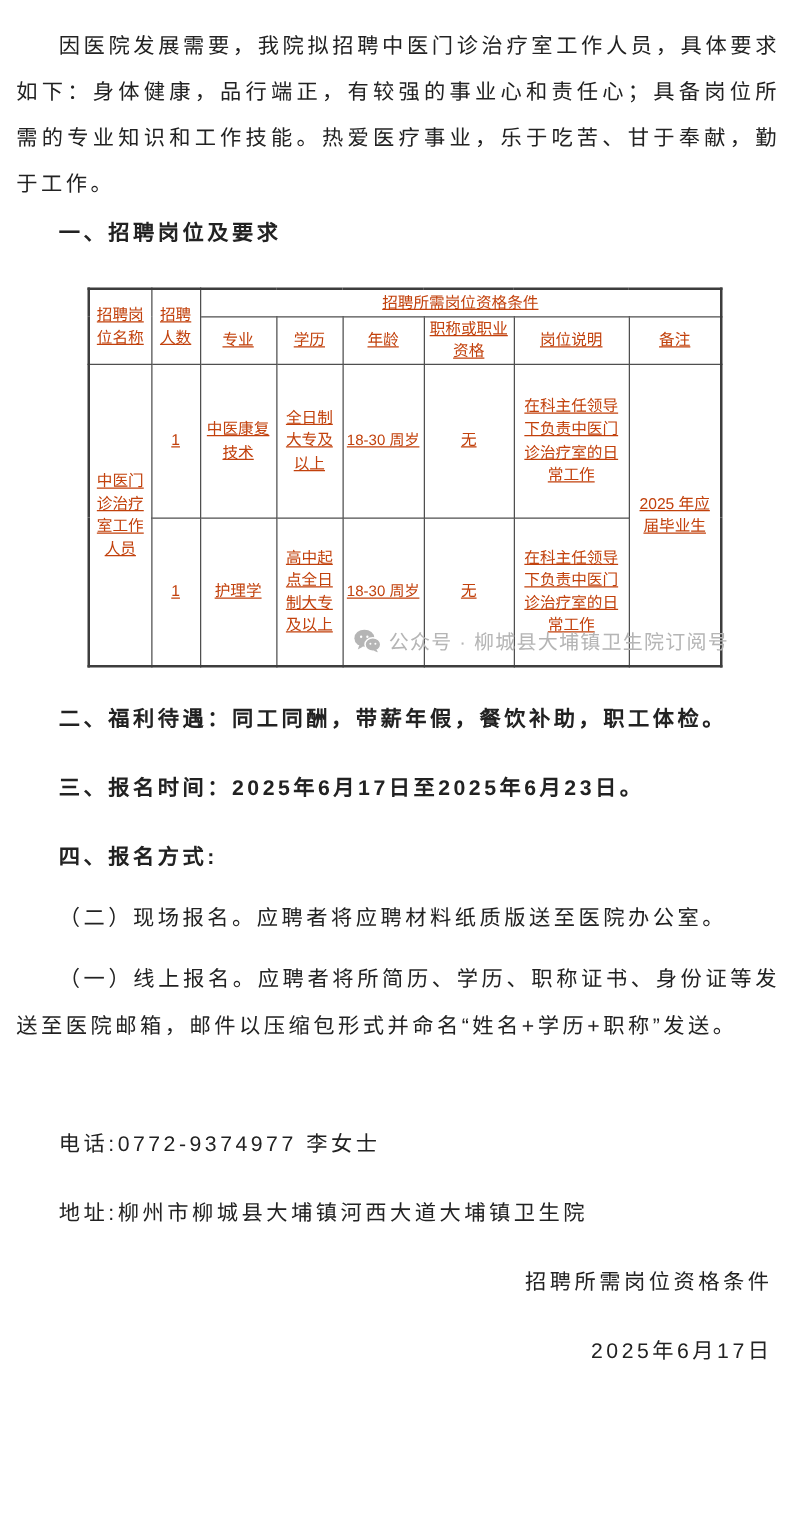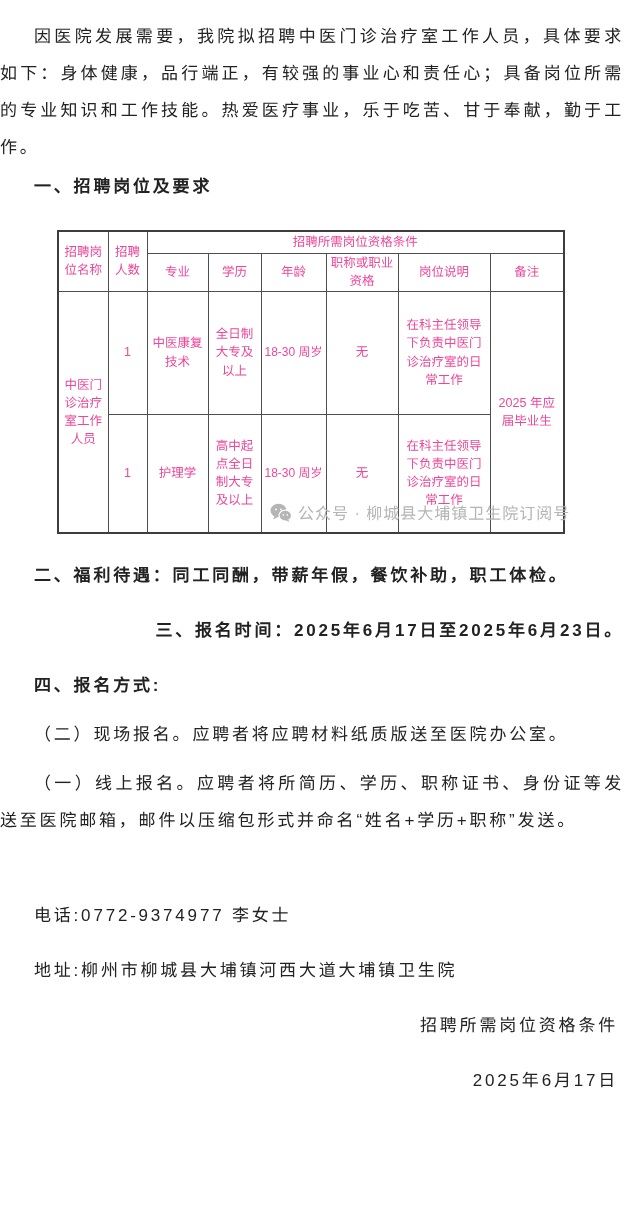--- a/index.html
+++ b/index.html
@@ -1,53 +1,53 @@
 <!DOCTYPE html>
 <html lang="zh-CN"><head>
 <meta charset="utf-8">
 <style>
   html,body{margin:0;padding:0;background:#ffffff;}
   body{
     width:638px;height:1216px;overflow:hidden;
     font-family:"Liberation Sans","DejaVu Sans",sans-serif;
     color:#222222;
   }
-  .page{padding:18px 14px 0 0;}
+  .page{padding:18px 14px 0 13px;}
   p{margin:0;}
   .body-text{
     font-size:17px;line-height:37px;letter-spacing:2.8px;
     text-align:justify;
   }
   .indent{text-indent:2em;}
   .heading{
     font-size:17px;line-height:37px;letter-spacing:2.8px;
     font-weight:bold;text-indent:2em;
   }
   .contact-line{font-size:17px;line-height:37px;letter-spacing:2.8px;text-indent:2em;}
   .right-line{font-size:17px;line-height:37px;letter-spacing:2.8px;text-align:right;padding-right:6px;}
 
   
   #sec1{margin-top:2px;}
   .table-wrap{margin-top:25px;}
   #sec2{margin-top:23px;}
-  #sec3{margin-top:18px;text-align:right;}
+  #sec3{margin-top:18px;}
   #sec4{margin-top:18px;}
   #m1{margin-top:12px;}
   #m2{margin-top:12px;}
   #phone{margin-top:58px;}
   #email{margin-top:18px;}
   #addr{margin-top:18px;}
   #sig{margin-top:18px;}
   #date{margin-top:18px;}
 
   
   .table-wrap{position:relative;margin-left:57px;width:508px;}
   table.recruit{
     border-collapse:collapse;table-layout:fixed;width:506px;
-    font-size:12.5px;color:#ec4899;border:2px solid #3d3d3d;
+    font-size:12.5px;color:#c2410c;border:2px solid #3d3d3d;text-decoration:underline;
   }
   table.recruit td{
     border:1px solid #4f4f4f;text-align:center;vertical-align:middle;
     padding:0 2px;line-height:1.45;word-break:break-all;
   }
   tr.hrow1{height:22px;}
   tr.hrow2{height:38px;}
   tr.drow1{height:123px;}
   tr.drow2{height:119px;}
   td.col-pos{padding:0 4px;}

